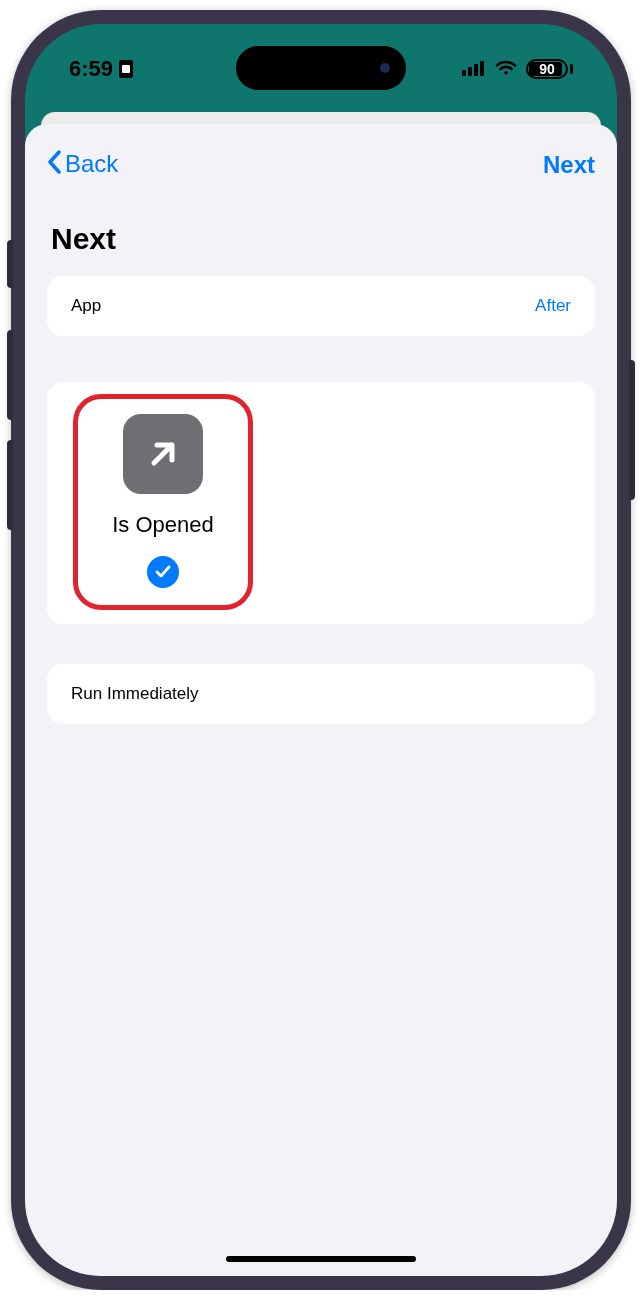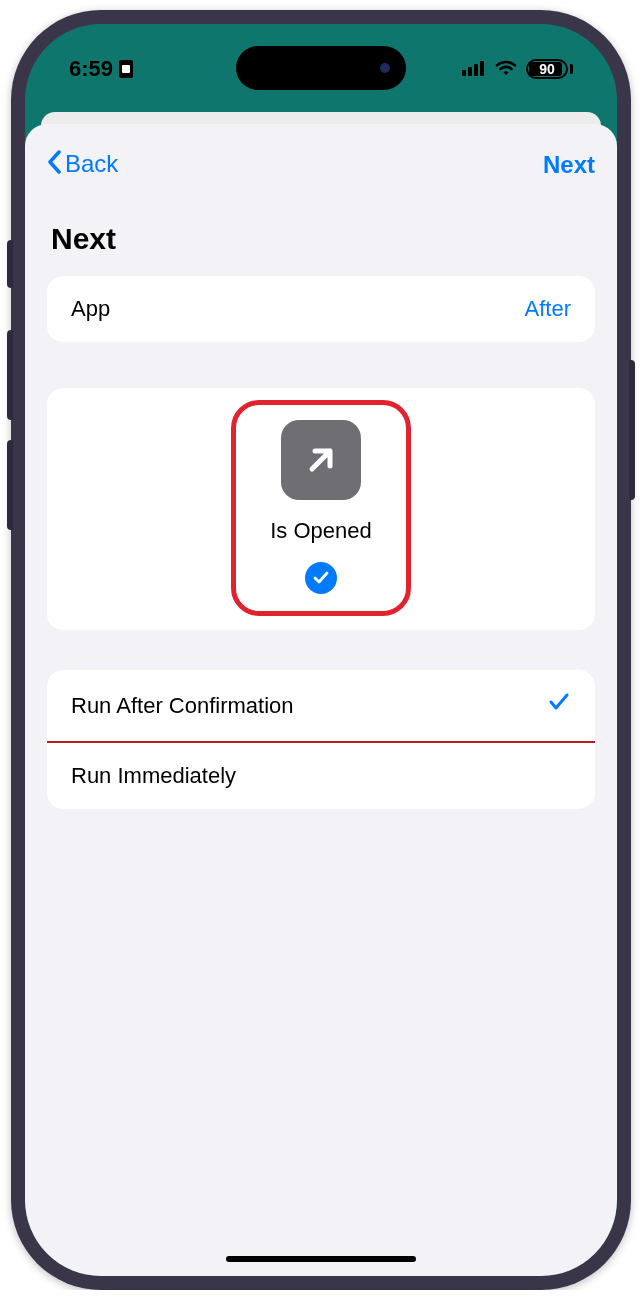--- a/index.html
+++ b/index.html
@@ -80,27 +80,27 @@
     font-size: 30px; font-weight: 700; color: #000;
     padding-left: 4px;
   }
 
   .card {
     background: #fff; border-radius: 16px; margin-top: 20px;
   }
   .row {
     display: flex; justify-content: space-between; align-items: center;
     padding: 20px 24px;
-    font-size: 22px; color: #000;
+    font-size: 17px; color: #000;
   }
   .row + .row { border-top: 2px solid #b91c1c; }
   .row .value-blue { color: #007aff; }
   .row .check { color: #007aff; font-size: 26px; }
 
-  .options-card { margin-top: 46px; padding: 32px 16px 36px 16px; display: flex; justify-content: space-around; }
+  .options-card { margin-top: 46px; padding: 32px 16px 36px 16px; display: flex; justify-content: space-around; flex-direction: column; }
   .opt {
     width: 200px;
     display: flex; flex-direction: column; align-items: center; gap: 18px;
     position: relative;
   }
   .opt.highlight::before {
     content: ""; position: absolute; top: -20px; bottom: -22px; left: 10px; right: 10px;
     border: 5px solid #e0232e; border-radius: 28px;
   }
   .opt-icon {
@@ -210,28 +210,20 @@
                 <path d="M3 9 L7 13 L15 4" stroke="#fff" stroke-width="2.8" fill="none" stroke-linecap="round" stroke-linejoin="round"></path>
               </svg>
           </div>
         </div>
 
 
       </div>
 
       <div class="card run-card">
         <div class="row">
-          <span>Run After Confirmation</span>
-          <span class="check">
-            <svg width="24" height="24" viewBox="0 0 24 24">
-                <path d="M4 12 L9 18 L20 5" stroke="#007aff" stroke-width="3" fill="none" stroke-linecap="round" stroke-linejoin="round"></path>
-              </svg>
-          </span>
-        </div>
-        <div class="row">
           <span>Run Immediately</span>
           <span></span>
         </div>
       </div>
 
     </div>
 
     <div class="home-indicator"></div>
   </div>
 </div>

